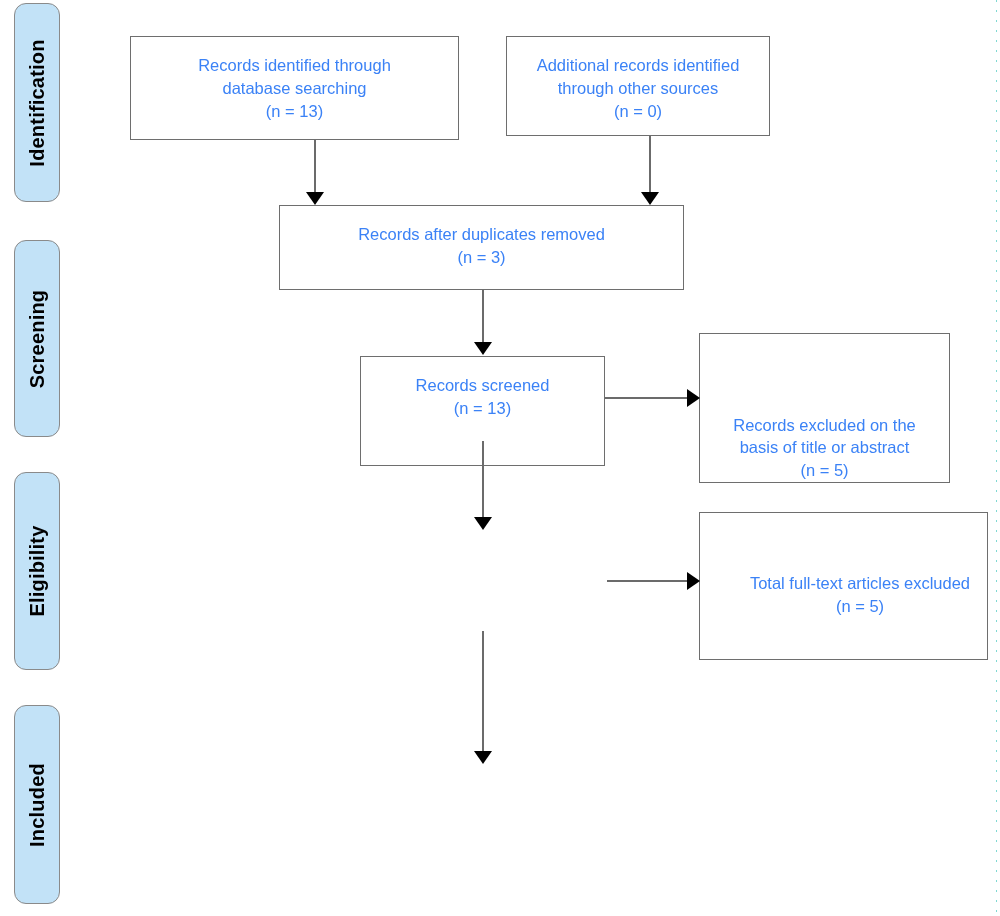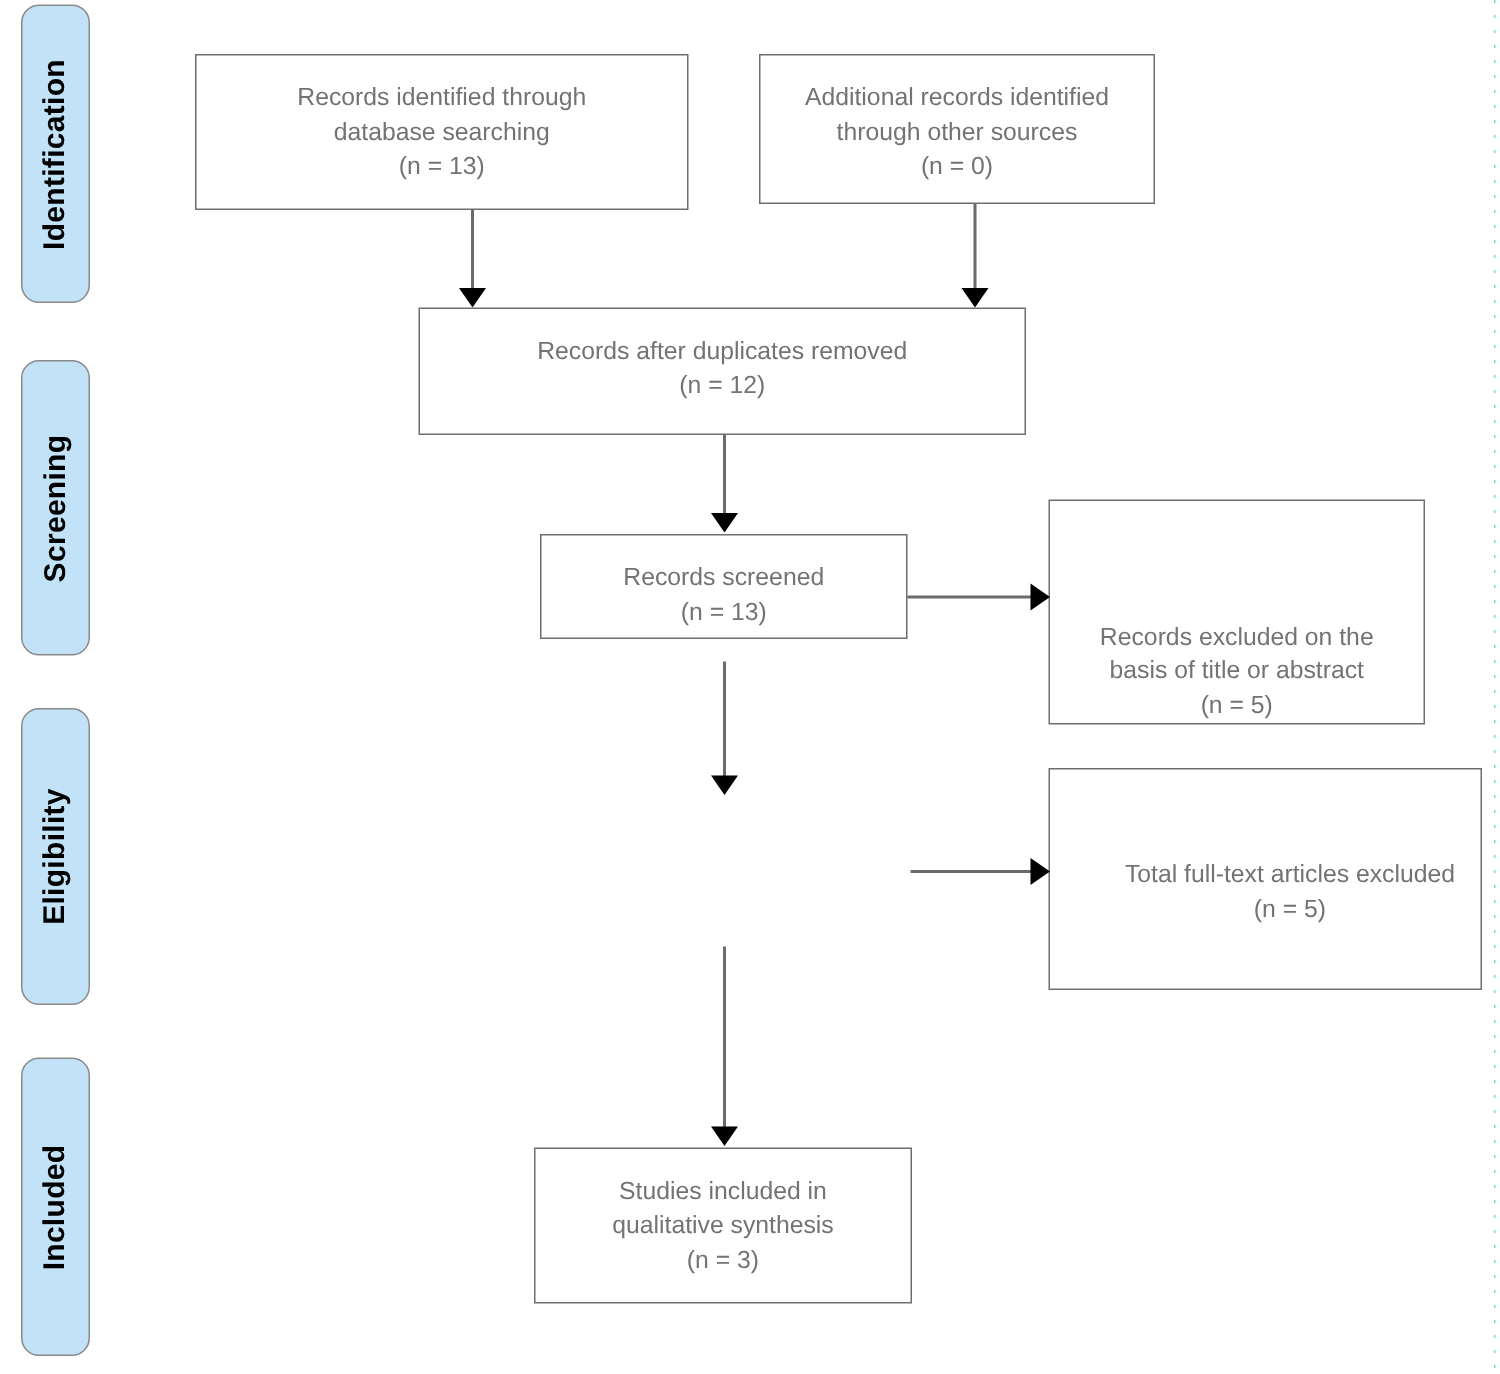--- a/index.html
+++ b/index.html
@@ -48,21 +48,21 @@
     border: 1px solid #6e6e6e;
     box-sizing: border-box;
     display: flex;
     align-items: flex-start;
     justify-content: center;
   }
   .flow-box .box-text {
     text-align: center;
     font-size: 16.5px;
     line-height: 1.38;
-    color: #737373;
+    color: #3b82f6;
     padding: 0 8px;
     white-space: pre-line;
   }
 
   
   .v-line {
     position: absolute;
     width: 2px;
     background: #6b6b6b;
   }
@@ -137,27 +137,27 @@
   </div>
 
   <div class="v-line" style="left:314px; top:140px; height:53px;"></div>
   <div class="arrow-down" style="left:306px; top:192px;"></div>
 
   <div class="v-line" style="left:649px; top:136px; height:57px;"></div>
   <div class="arrow-down" style="left:641px; top:192px;"></div>
 
   <div class="flow-box" style="left:279px; top:205px; width:405px; height:85px;">
     <div class="box-text" style="padding-top:17px;">Records after duplicates removed
-(n = 12)</div>
+(n = 3)</div>
   </div>
 
   <div class="v-line" style="left:482px; top:290px; height:53px;"></div>
   <div class="arrow-down" style="left:474px; top:342px;"></div>
 
-  <div class="flow-box" style="left:360px; top:356px; width:245px; height:70px;">
+  <div class="flow-box" style="left:360px; top:356px; width:245px; height:110px;">
     <div class="box-text" style="padding-top:17px;">Records screened
 (n = 13)</div>
   </div>
 
   <div class="flow-box" style="left:699px; top:333px; width:251px; height:150px;align-items:flex-end;">
     <div class="box-text" style="padding-top:17px;">Records excluded on the
 basis of title or abstract
 (n = 5)</div>
   </div>
 
@@ -172,21 +172,16 @@
     <div class="box-text" style="padding-top:17px;">Total full-text articles excluded
 (n = 5)</div>
   </div>
 
   <div class="h-line" style="left:607px; top:580px; width:81px;"></div>
   <div class="arrow-right" style="left:687px; top:572px;"></div>
 
   <div class="v-line" style="left:482px; top:631px; height:121px;"></div>
   <div class="arrow-down" style="left:474px; top:751px;"></div>
 
-  <div class="flow-box" style="left:356px; top:765px; width:252px; height:104px;">
-    <div class="box-text" style="padding-top:17px;">Studies included in
-qualitative synthesis
-(n = 3)</div>
-  </div>
 
   <div class="margin-guide" style="left:996px;"></div>
 
 </div>
 
 </body></html>

